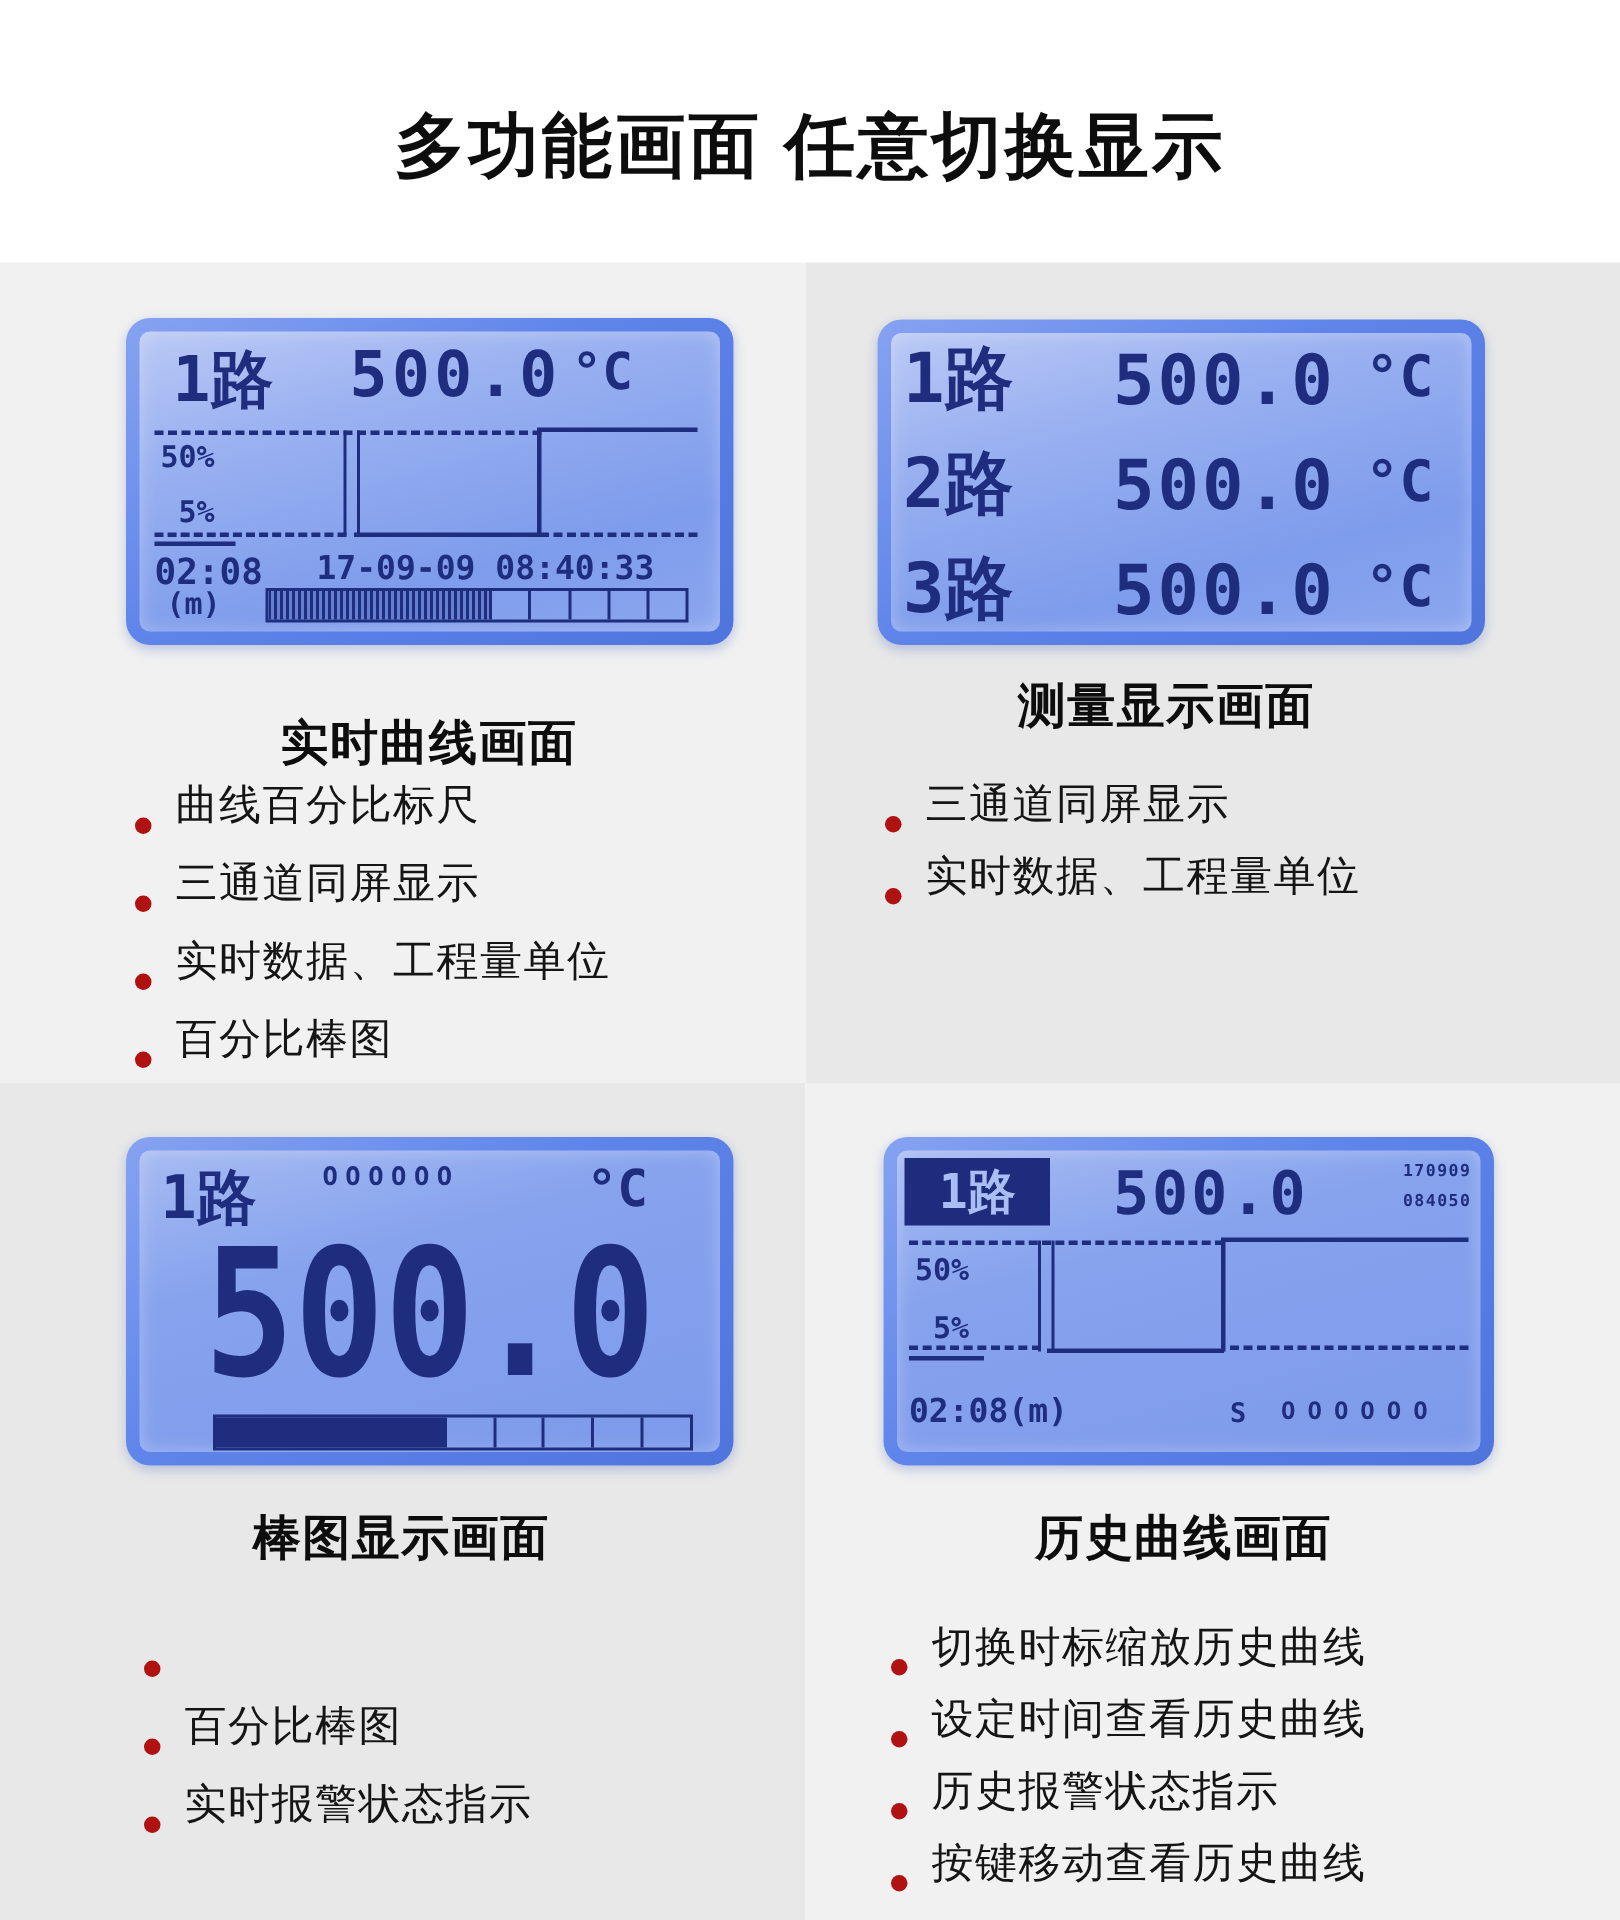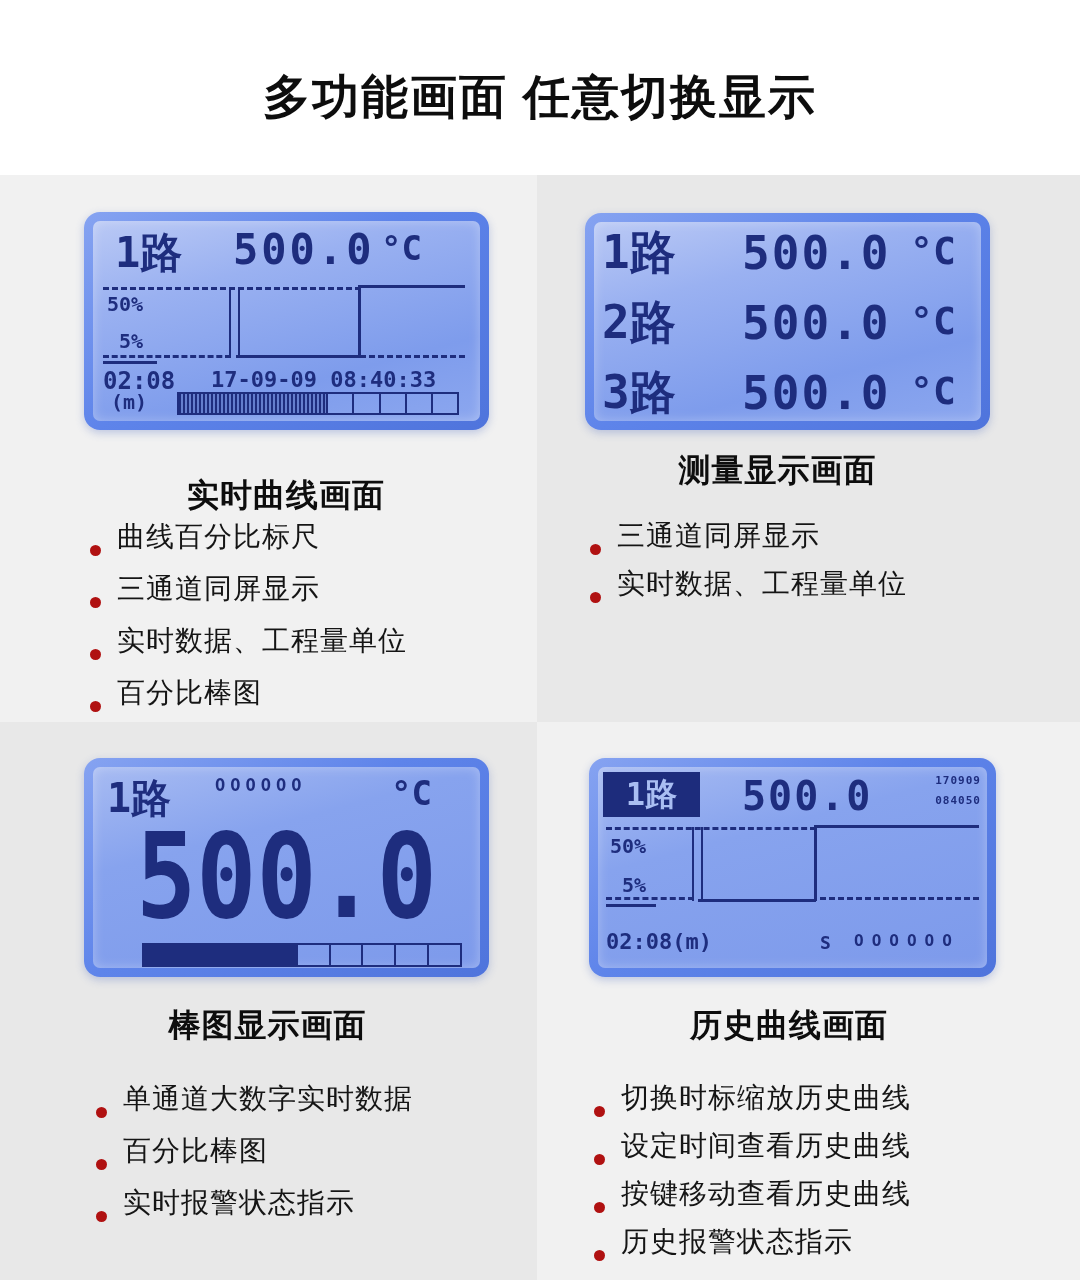--- a/index.html
+++ b/index.html
@@ -242,21 +242,20 @@
       <span>三通道同屏显示</span>
     </li>
   <li>
       <span class="dot"></span>
       <span>实时数据、工程量单位</span>
     </li>
 </ul>
 <ul class="bullets tall" id="b3">
   <li>
       <span class="dot"></span>
-      <span>单通道大数字实时数据</span>
     </li>
   <li>
       <span class="dot"></span>
       <span>百分比棒图</span>
     </li>
   <li>
       <span class="dot"></span>
       <span>实时报警状态指示</span>
     </li>
 </ul>
@@ -264,19 +263,19 @@
   <li>
       <span class="dot"></span>
       <span>切换时标缩放历史曲线</span>
     </li>
   <li>
       <span class="dot"></span>
       <span>设定时间查看历史曲线</span>
     </li>
   <li>
       <span class="dot"></span>
+      <span>历史报警状态指示</span>
+    </li>
+  <li>
+      <span class="dot"></span>
       <span>按键移动查看历史曲线</span>
     </li>
-  <li>
-      <span class="dot"></span>
-      <span>历史报警状态指示</span>
-    </li>
 </ul>
 
 </body></html>

